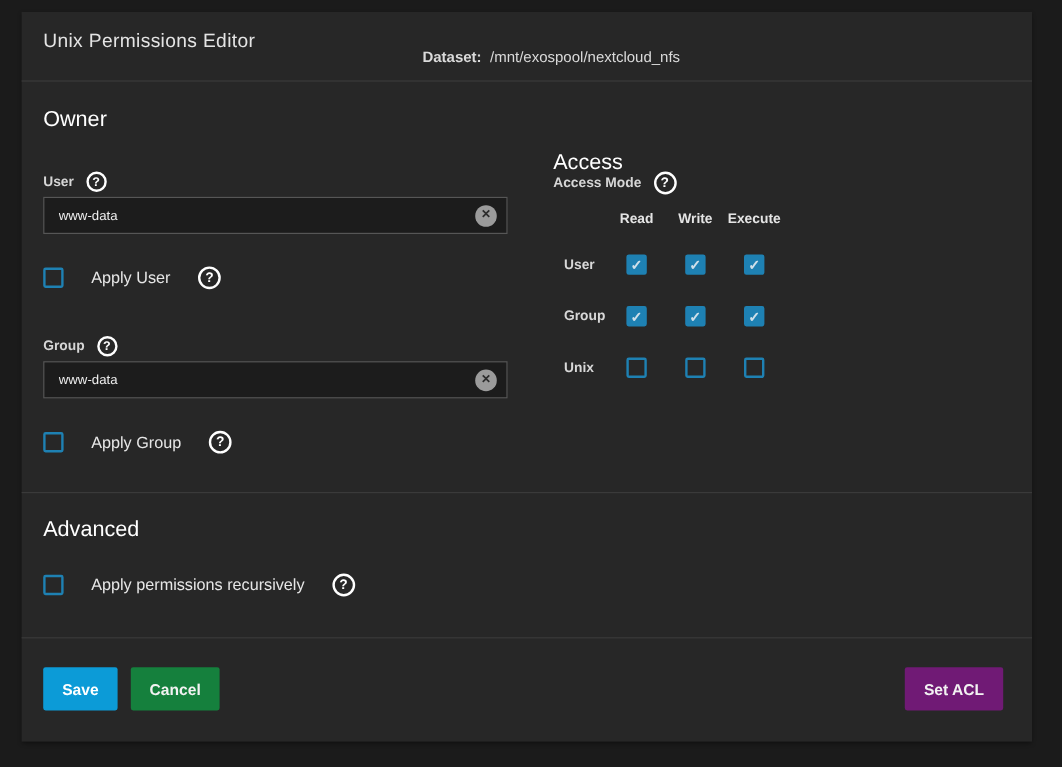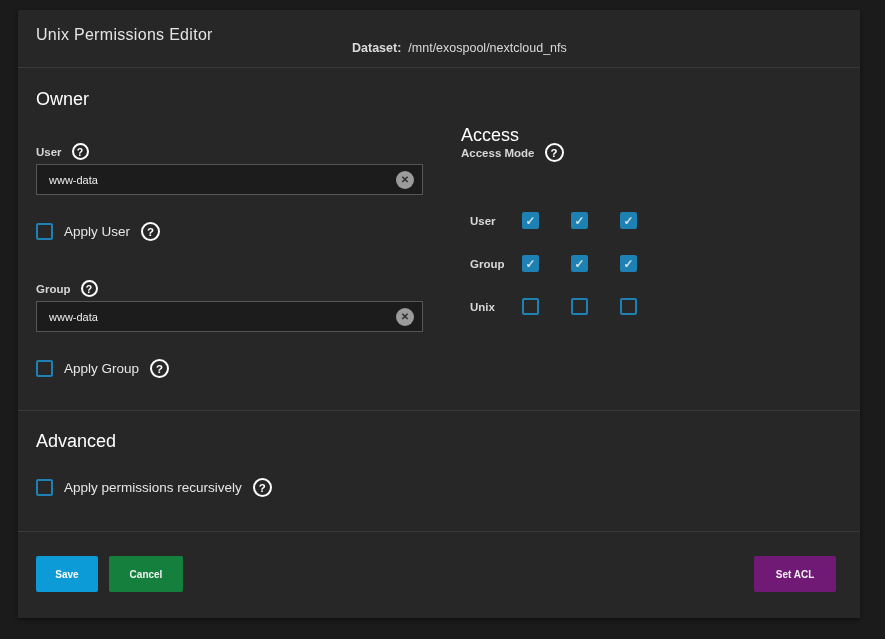--- a/index.html
+++ b/index.html
@@ -45,21 +45,21 @@
     flex:1;min-width:0;background:transparent;border:0;outline:0;
     color:#ededed;font-size:11px;padding:0 12px;font-family:inherit;
   }
   .clear{
     width:18px;height:18px;border-radius:50%;background:#9b9b9b;color:#2c2c2c;
     font-size:10px;font-weight:700;line-height:1;
     display:flex;align-items:center;justify-content:center;
     margin-right:8px;cursor:pointer;flex:none;
   }
   
-  .check-row{position:absolute;display:flex;align-items:center;gap:11px;font-size:13.5px;color:#e6e6e6;white-space:nowrap;}
+  .check-row{position:absolute;display:flex;align-items:center;gap:23px;font-size:13.5px;color:#e6e6e6;white-space:nowrap;}
   .cb{
     width:17px;height:17px;box-sizing:border-box;flex:none;
     border:2px solid #1e81b3;border-radius:2px;
     display:flex;align-items:center;justify-content:center;cursor:pointer;
   }
   .cb .tick{display:none;font-size:12px;font-weight:700;color:#cfe0ea;line-height:1;}
   .cb.checked{background:#1e81b3;}
   .cb.checked .tick{display:block;}
   
   .access-cols{
@@ -75,21 +75,21 @@
   }
   .rowlabel{justify-self:start;padding-left:22px;}
   
   .divider{position:absolute;left:0;width:100%;height:1px;background:#3a3a3a;}
   .d1{top:400px;}
   .d2{top:521px;}
   
   .btn{
     position:absolute;top:546px;height:36px;
     border:0;border-radius:2px;color:#ffffff;
-    font-size:10px;font-weight:700;font-family:inherit;cursor:pointer;
+    font-size:13px;font-weight:700;font-family:inherit;cursor:pointer;
   }
   .btn-save{left:18px;width:62px;background:#0c9bd7;}
   .btn-cancel{left:91px;width:74px;background:#15803d;color:#f2f2f2;}
   .btn-setacl{right:24px;width:82px;background:#701a75;color:#f2f2f2;}
 </style>
 </head>
 <body>
 
 <div class="card">
 
@@ -131,20 +131,26 @@
     <span class="help big">?</span>
   </div>
 
   <div class="sec-h h-access">Access</div>
 
   <div class="label-row" style="left:443px;top:133px;">
     <span>Access Mode</span>
     <span class="help big">?</span>
   </div>
 
+  <div class="access-cols">
+    <span></span>
+    <span>Read</span>
+    <span>Write</span>
+    <span>Execute</span>
+  </div>
 
   <div class="access-rows">
     <span class="rowlabel">User</span>
     <span class="cb checked">
         <span class="tick">✓</span>
       </span>
     <span class="cb checked">
         <span class="tick">✓</span>
       </span>
     <span class="cb checked">

